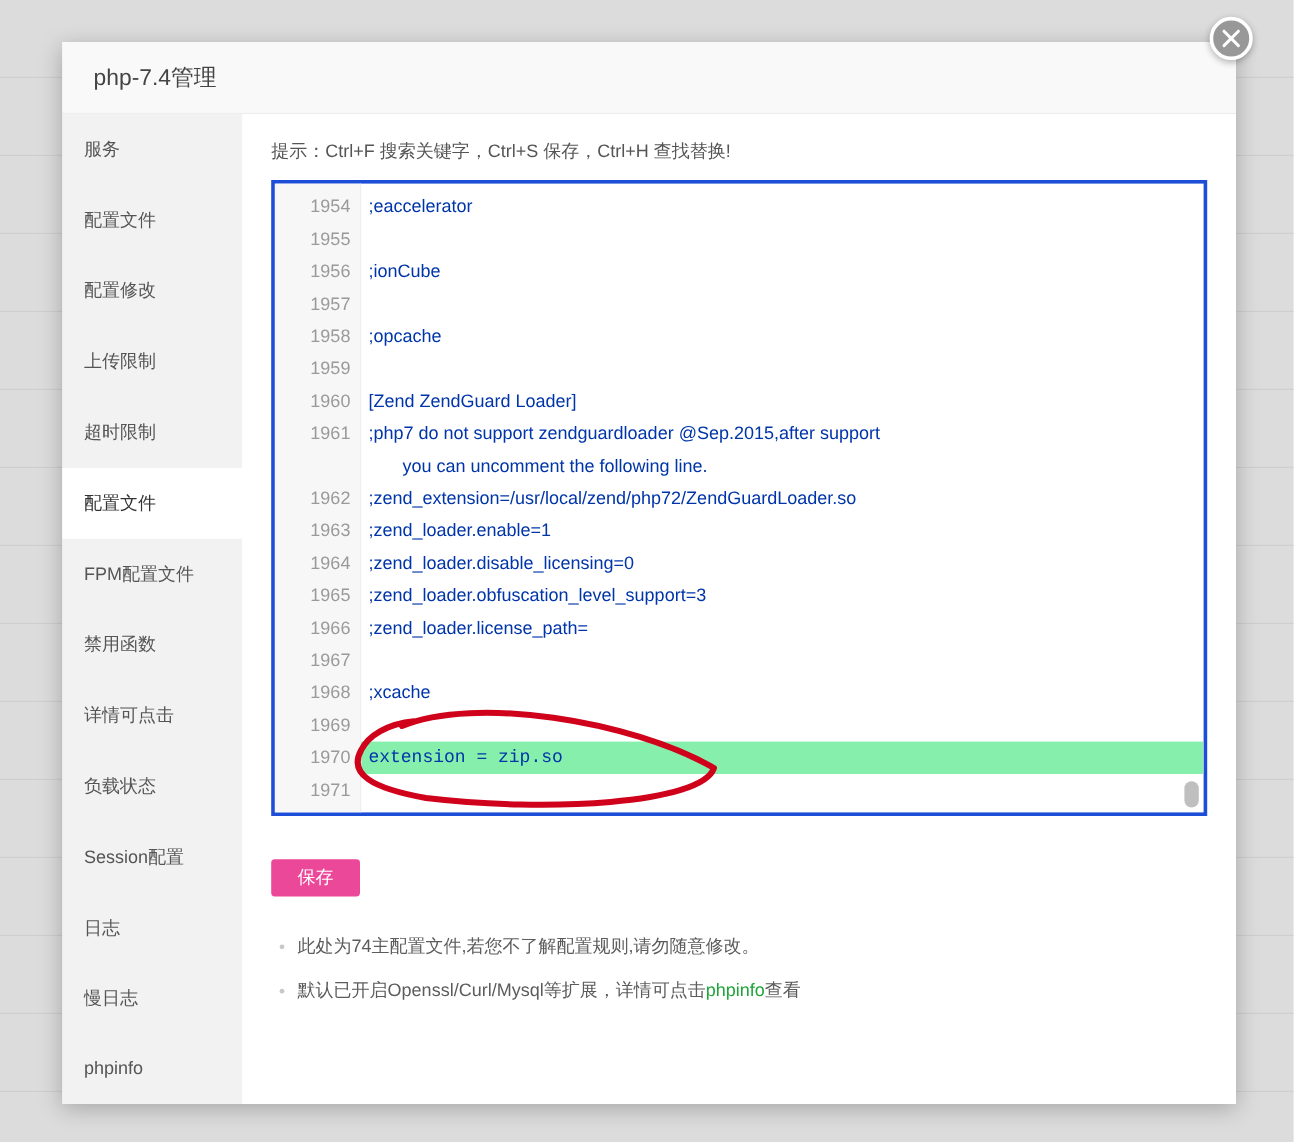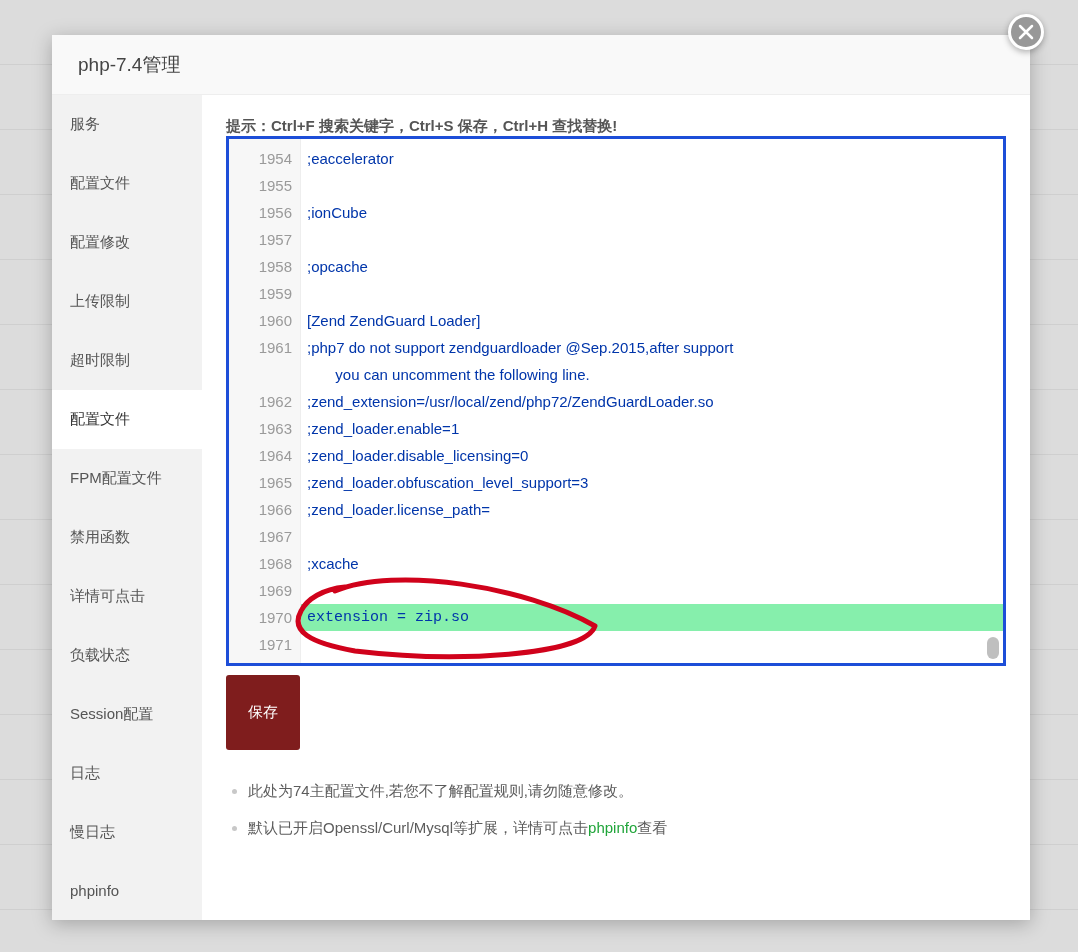--- a/index.html
+++ b/index.html
@@ -26,21 +26,21 @@
   width:150px; flex:0 0 150px; background:#f2f2f2;
 }
 .sidebar-item {
   padding:20px 18px; font-size:15px; color:#555; cursor:pointer;
 }
 .sidebar-item.active { background:#fff; color:#333; }
 .main {
   flex:1; padding:22px 24px 0 24px; background:#fff; overflow:auto;
 }
 .hint {
-  font-size:15px; color:#555; font-weight:bold;
+  font-size:15px; color:#555; margin-bottom:14px;
 }
 .editor-wrap {
   border:3px solid #1d4ed8; height:530px; position:relative; overflow:hidden;
 }
 .editor-inner { position:relative; display:flex; height:100%; font-family: Consolas, "Courier New", monospace; font-size:15px; }
 .gutter {
   width:72px; background:#f7f7f7; color:#9a9a9a; text-align:right;
   padding-top:6px; flex:0 0 72px; border-right:1px solid #eee;
 }
 .gutter div { padding:0 8px; height:27px; line-height:27px; }
@@ -51,22 +51,22 @@
 .code .wrap { padding-left:26px; }
 .code .last-highlight { background:#86efac;font-family:Liberation Mono, monospace; }
 .scrollbar {
   position:absolute; right:4px; top:4px; bottom:4px; width:12px;
 }
 .scroll-track { position:absolute; inset:0; }
 .scroll-thumb {
   position:absolute; bottom:0; width:12px; height:22px; background:#bfbfbf; border-radius:6px;
 }
 .save-btn {
-  margin-top:9px; background:#7f1d1d; color:#fff; border:none;
-  font-size:15px; padding:28px 22px; border-radius:3px; cursor:pointer;
+  margin-top:36px; background:#ec4899; color:#fff; border:none;
+  font-size:15px; padding:6px 22px; border-radius:3px; cursor:pointer;
 }
 .notes { margin-top:32px; color:#5c5c5c; font-size:15px; padding-left:4px;}
 .notes li { margin-left:18px; margin-bottom:18px; list-style:disc; }
 .notes li::marker { color:#c8c8c8; }
 .notes .link { color:#20a53a; }
 .close-btn {
   position:absolute; top:14px; right:34px; width:36px; height:36px;
   border-radius:50%; background:#989898; border:3px solid #fff;
   box-shadow:0 2px 6px rgba(0,0,0,.3);
   display:flex; align-items:center; justify-content:center; cursor:pointer;

